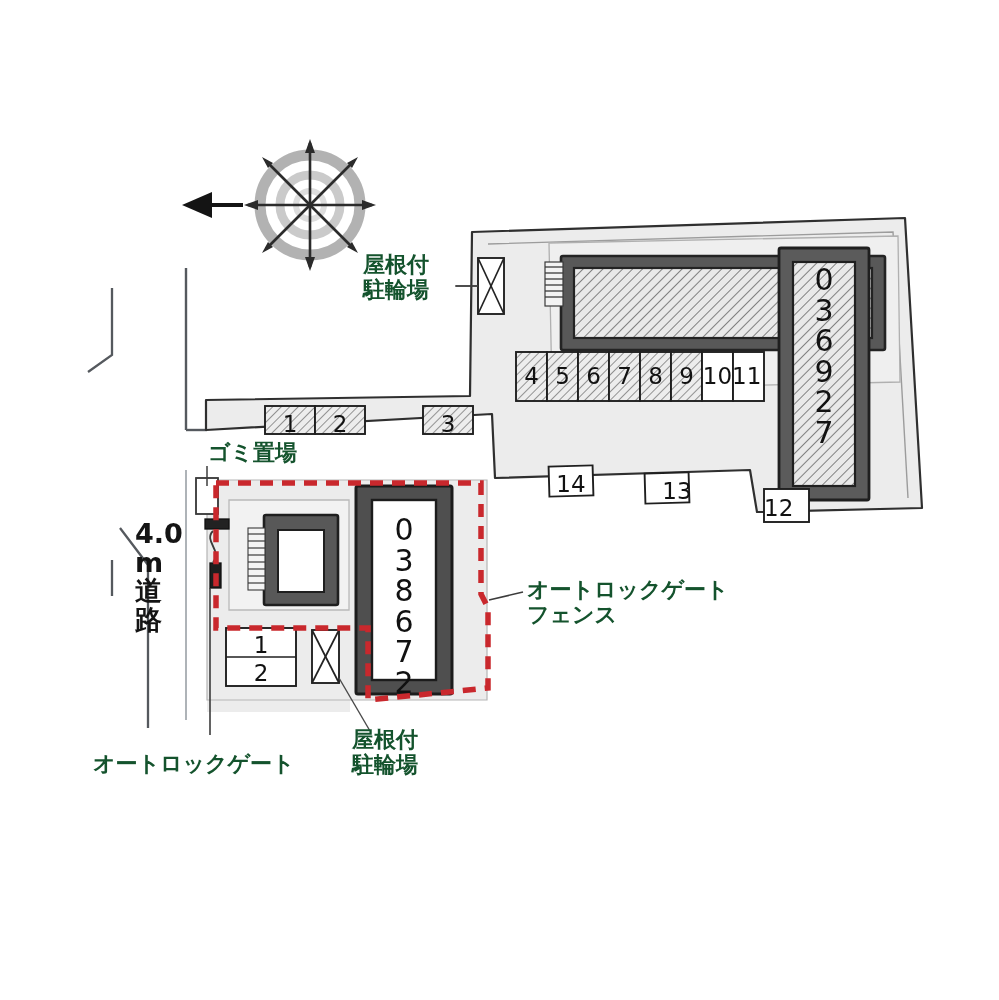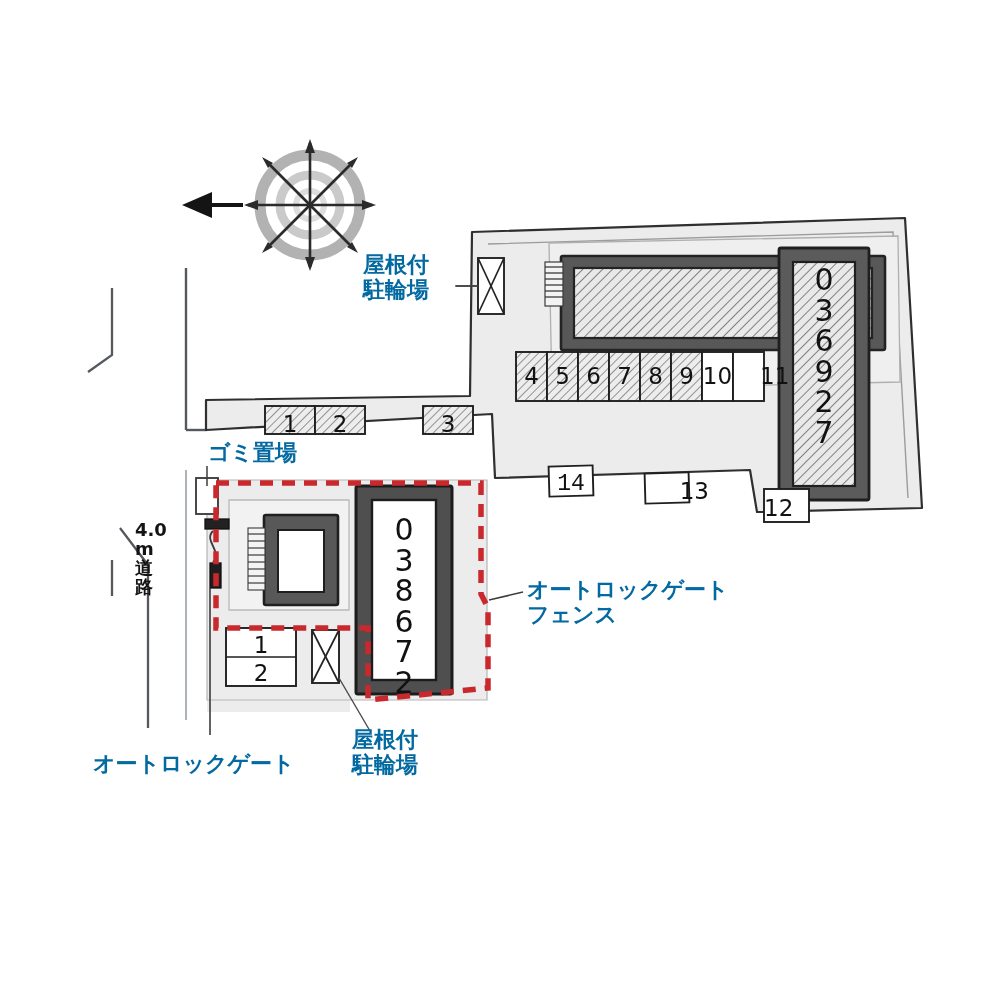--- a/index.html
+++ b/index.html
@@ -19,21 +19,21 @@
   }
   #plan-svg {
     position: absolute;
     left: 0;
     top: 0;
     width: 999px;
     height: 1000px;
   }
   .lbl {
     position: absolute;
-    color: #0369a1;
+    color: #14532d;
     font-family: "DejaVu Sans", "Liberation Sans", sans-serif;
     font-weight: 700;
     white-space: pre;
     line-height: 1.12;
     letter-spacing: 0px;
   }
   .lbl-anno {
     font-size: 22px;
   }
   .vtext {
@@ -53,21 +53,21 @@
     font-weight: 400;
     font-size: 23px;
     text-align: center;
     white-space: pre;
   }
   .road-lbl {
     position: absolute;
     color: #141414;
     font-family: "DejaVu Sans", "Liberation Sans", sans-serif;
     font-weight: 700;
-    font-size: 18px;
+    font-size: 27px;
     line-height: 1.06;
     white-space: pre;
     text-align: left;
   }
 </style>
 </head>
 <body>
 
 <div id="stage">
 
@@ -263,26 +263,26 @@
   <div class="stall-num" style="left:315px; top:411px; width:50px;">2</div>
   <div class="stall-num" style="left:423px; top:411px; width:50px;">3</div>
 
   <div class="stall-num" style="left:516px; top:363px; width:31px;">4</div>
   <div class="stall-num" style="left:547px; top:363px; width:31px;">5</div>
   <div class="stall-num" style="left:578px; top:363px; width:31px;">6</div>
   <div class="stall-num" style="left:609px; top:363px; width:31px;">7</div>
   <div class="stall-num" style="left:640px; top:363px; width:31px;">8</div>
   <div class="stall-num" style="left:671px; top:363px; width:31px;">9</div>
   <div class="stall-num" style="left:701px; top:363px; width:33px;">10</div>
-  <div class="stall-num" style="left:760px; top:363px; width:17px;">11</div>
+  <div class="stall-num" style="left:732px; top:363px; width:17px;">11</div>
 
   <div class="stall-num" style="left:764px; top:495px; width:23px;">12</div>
 
-  <div class="stall-num" style="left:549px; top:471px; width:44px;font-family:Liberation Mono, monospace;">14</div>
-  <div class="stall-num" style="left:645px; top:478px; width:64px;text-align:right;">13</div>
+  <div class="stall-num" style="left:549px; top:471px; width:44px;">14</div>
+  <div class="stall-num" style="left:645px; top:478px; width:64px;">13</div>
 
   <div class="stall-num" style="left:226px; top:632px; width:70px;">1</div>
   <div class="stall-num" style="left:226px; top:660px; width:70px;">2</div>
 
   <div class="lbl lbl-anno" style="left:363px; top:253px; text-align:left;">屋根付
 駐輪場</div>
 
   <div class="lbl lbl-anno" style="left:188px; top:441px;margin-left:20px;">ゴミ置場</div>
 
   <div class="lbl lbl-anno" style="left:527px; top:578px; text-align:left;">オートロックゲート

